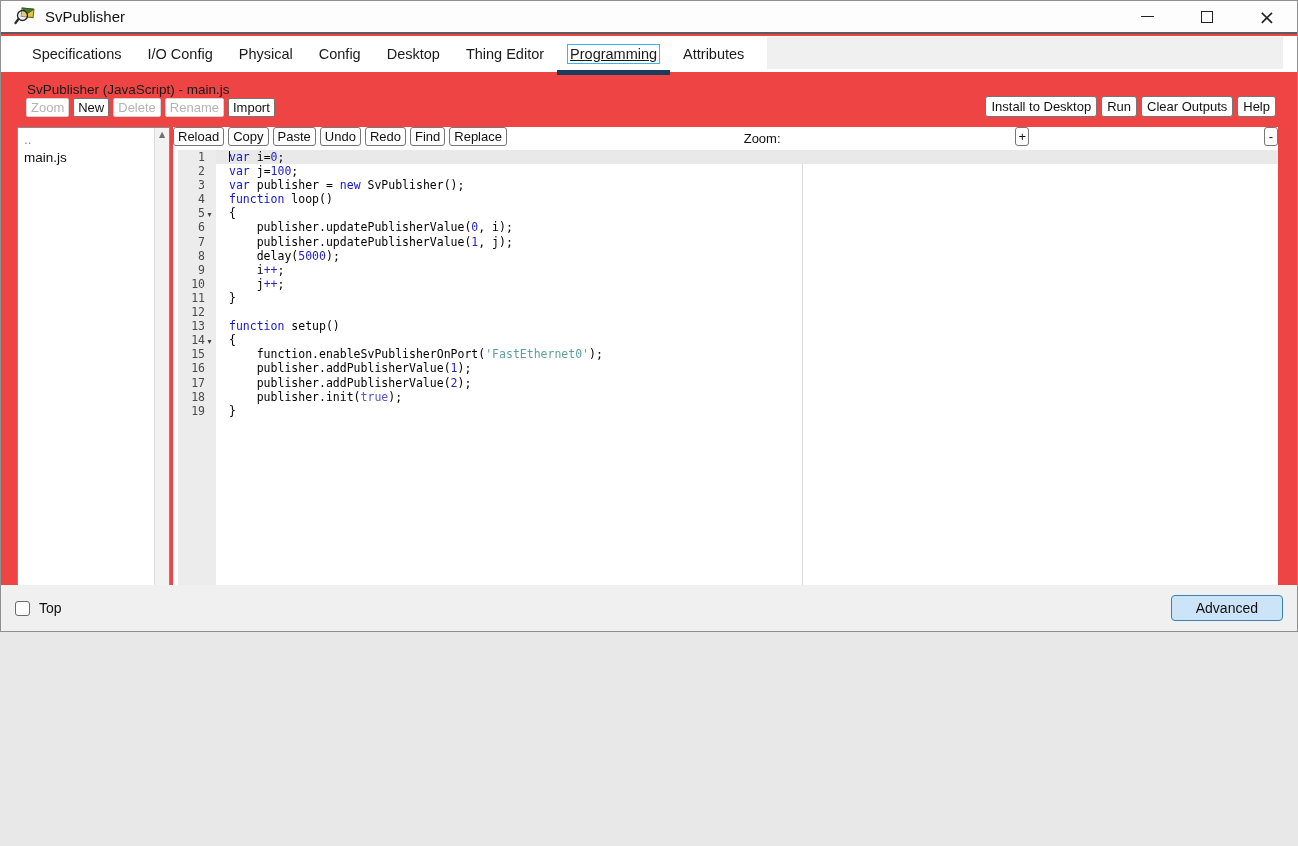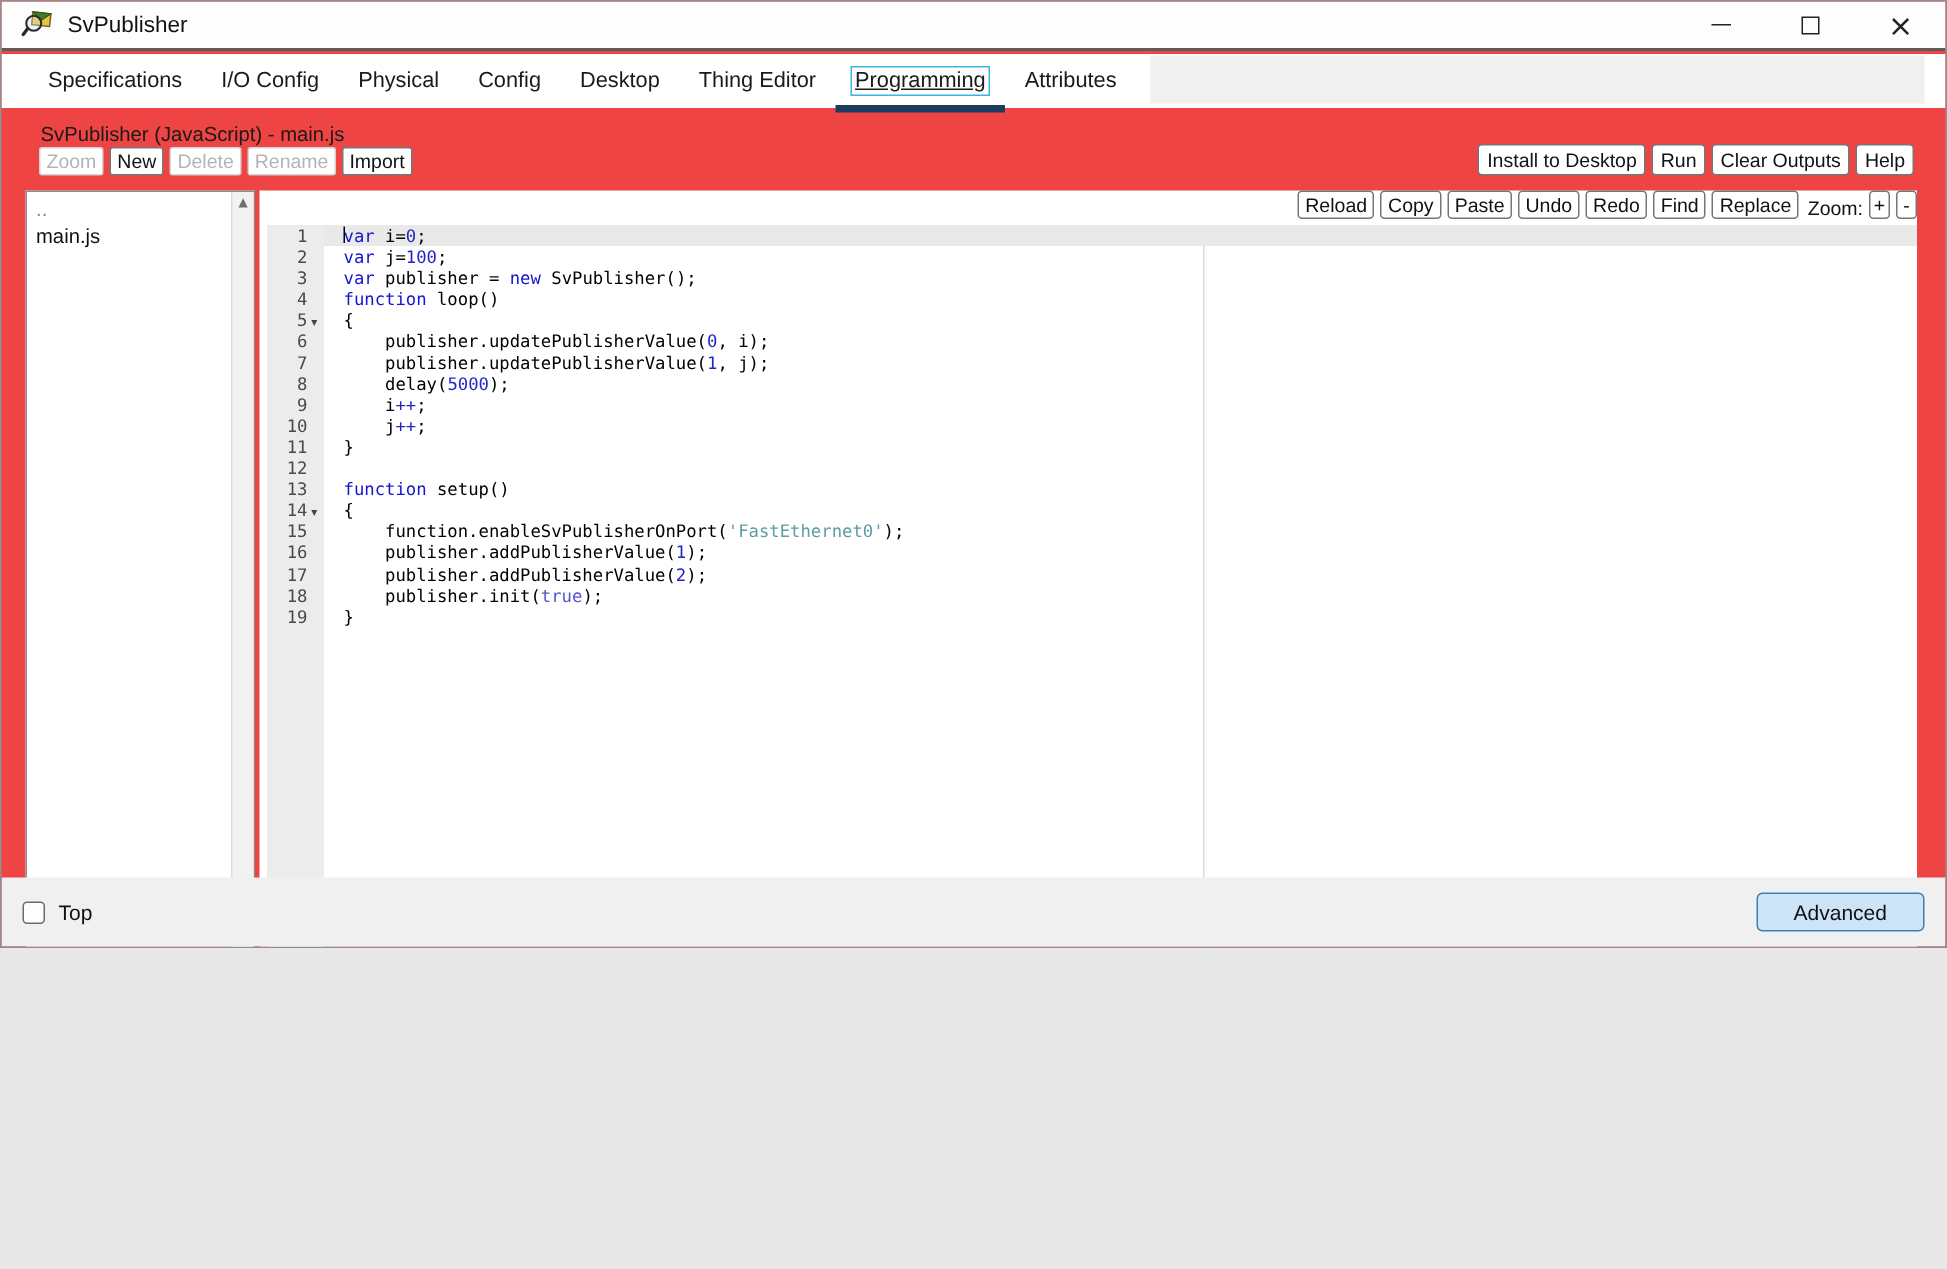--- a/index.html
+++ b/index.html
@@ -50,21 +50,21 @@
   .file-item.muted{ color:#8a8a8a; }
   .fp-scrollbar{
     flex:0 0 15px; background:#f2f2f2; border-left:1px solid #dcdcdc;
     display:flex; flex-direction:column; justify-content:space-between; align-items:center; padding:2px 0;
   }
   .sb-arrow{ font-size:8px; color:#6f6f6f; line-height:10px; cursor:default; font-family:"DejaVu Sans", sans-serif; }
   
   .editor{
     position:absolute; left:172px; top:126px; width:1105px; height:563px; background:#fff;
   }
-  .editor-toolbar{ position:absolute; left:0; top:0; right:0; height:23px; display:flex; justify-content:flex-end; align-items:flex-start; gap:4px; }
+  .editor-toolbar{ position:absolute; left:0; top:0; right:0; height:23px; display:flex; justify-content:space-between; align-items:flex-start; gap:4px; }
   .editor-toolbar .btn{ border-radius:3px; padding:1px 4px; }
   .zoom-label{ font-size:13px; color:#111; align-self:center; margin-left:2px; }
   .btn.tiny{ width:14px; padding:1px 0; text-align:center; }
   .code-area{
     position:absolute; left:0; top:23px; right:0; bottom:0;
     font-family:"DejaVu Sans Mono", monospace; font-size:11.5px; overflow:hidden;
   }
   .gutter-bg{ position:absolute; left:5px; top:0; bottom:0; width:38px; background:#ececec; }
   .print-margin{ position:absolute; left:629px; top:0; bottom:0; width:1px; background:#d9d9d9; }
   .code-lines{ position:relative; }

